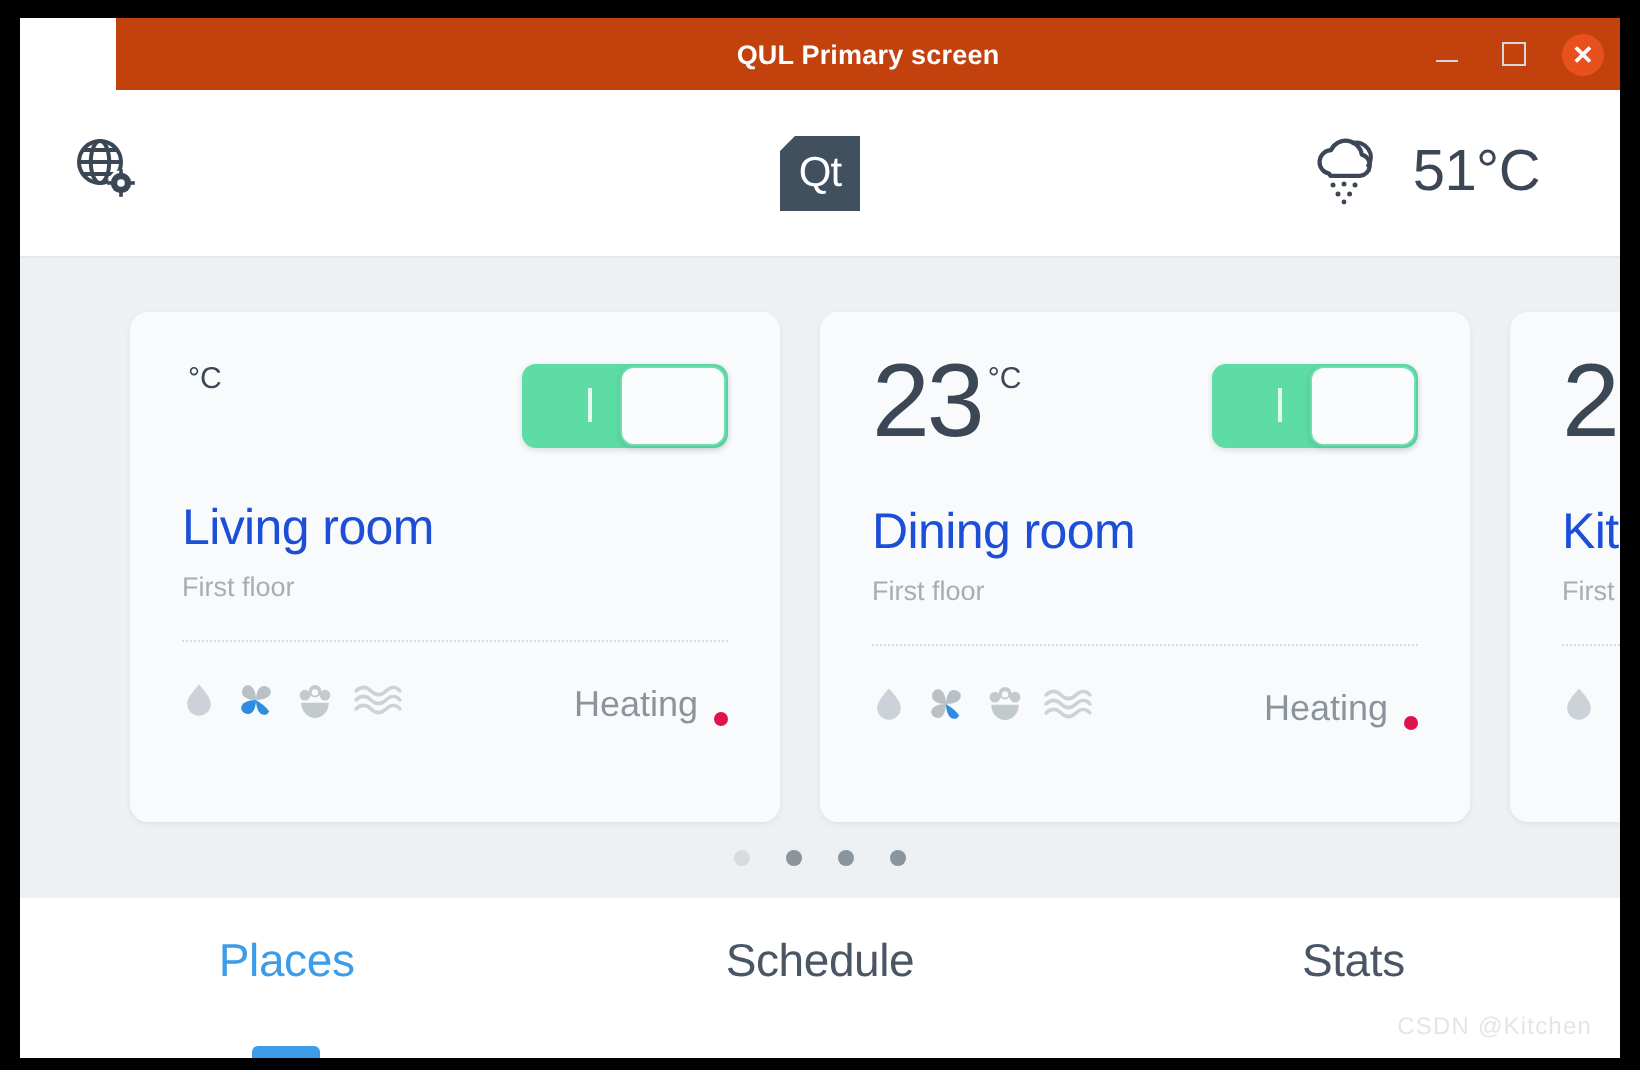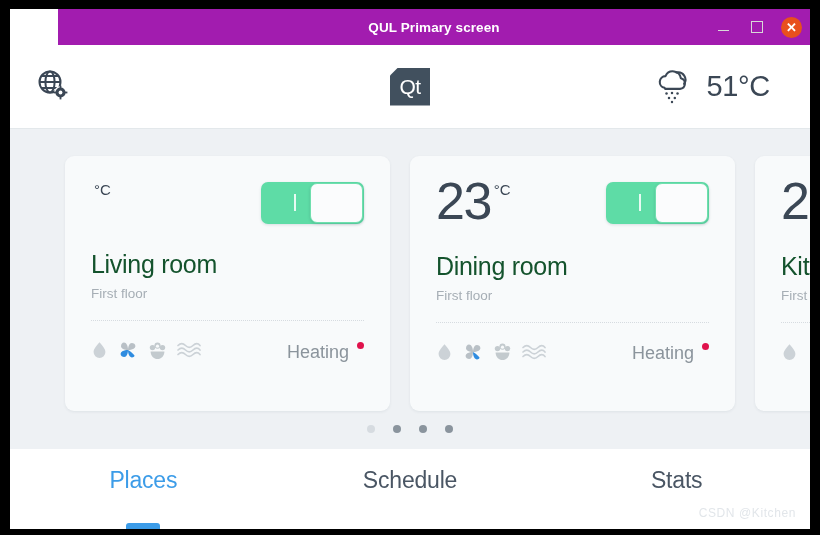--- a/index.html
+++ b/index.html
@@ -21,21 +21,21 @@
     width: 800px;
     height: 520px;
     background: #ffffff;
     overflow: hidden;
   }
 
   
   #titlebar {
     position: relative;
     height: 36px;
-    background: #a21caf;
+    background: #c2410c;
     display: flex;
     align-items: center;
     justify-content: center;
     margin-left: 48px;
   }
   #titlebar-title {
     color: #ffffff;
     font-size: 13.5px;
     font-weight: bold;
     letter-spacing: 0.1px;
@@ -198,21 +198,21 @@
     height: 40px;
     background: #fbfcfd;
     border: 1px solid #6fdfae;
     border-radius: 7px;
     box-sizing: border-box;
     box-shadow: 0 1px 3px rgba(40,60,80,0.18);
   }
   .room-name {
     margin-top: 26px;
     font-size: 25px;
-    color: #14532d;
+    color: #1d4ed8;
     letter-spacing: -0.3px;
     white-space: nowrap;
   }
   .room-floor {
     margin-top: 7px;
     font-size: 13.5px;
     color: #a6aeb5;
   }
   .card-divider {
     margin-top: 19px;
@@ -225,21 +225,21 @@
     align-items: center;
     justify-content: space-between;
   }
   .status-icons {
     display: flex;
     align-items: center;
     gap: 9px;
   }
   .status-label-group {
     display: flex;
-    align-items: flex-start;
+    align-items: flex-end;
     gap: 8px;
   }
   .status-label {
     font-size: 18px;
     color: #8b949c;
   }
   .status-dot {
     width: 7px;
     height: 7px;
     border-radius: 50%;

